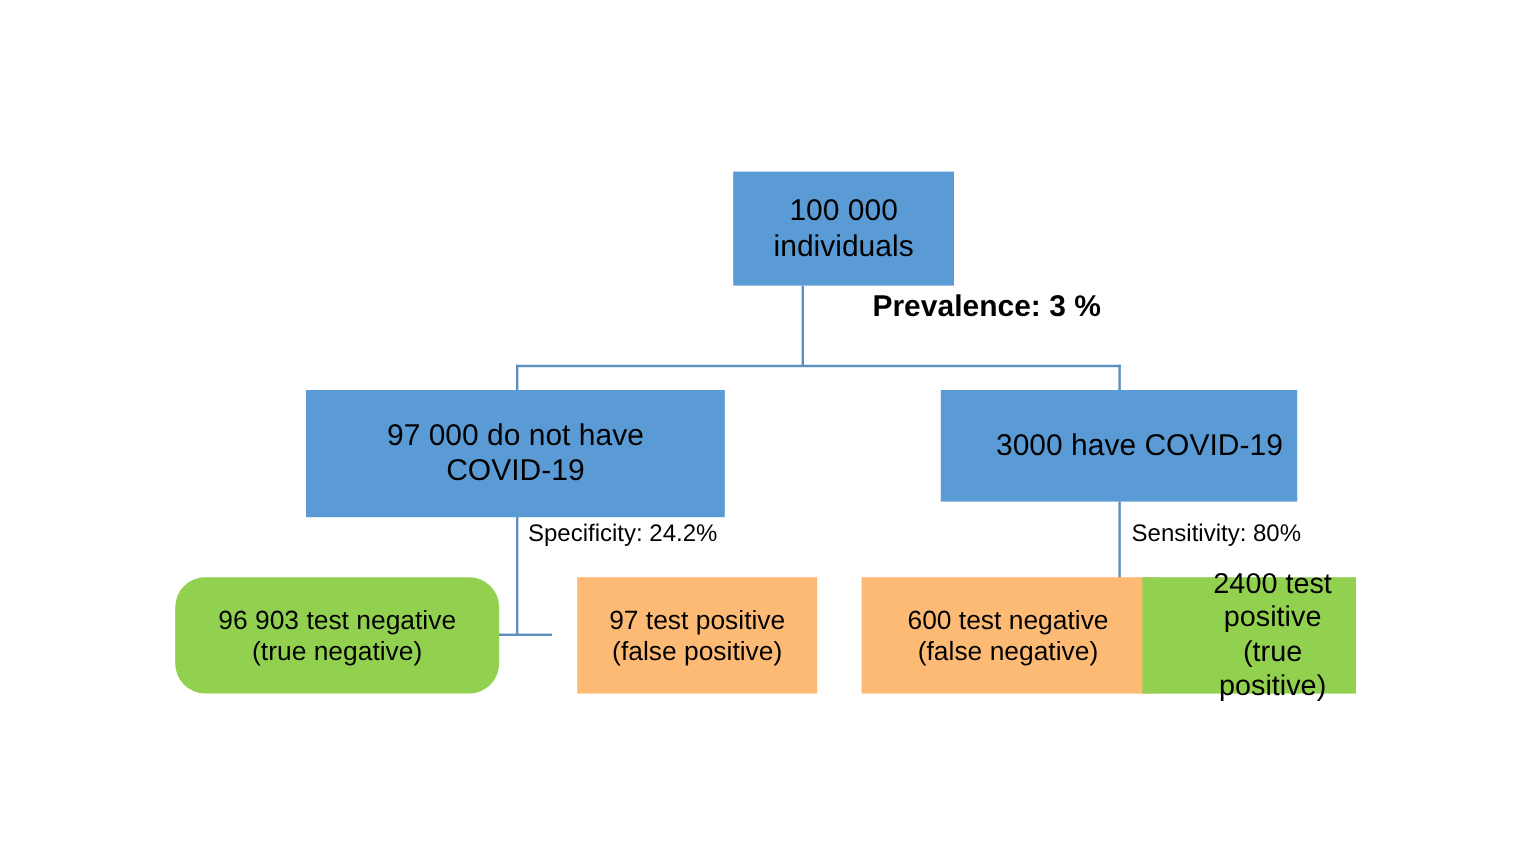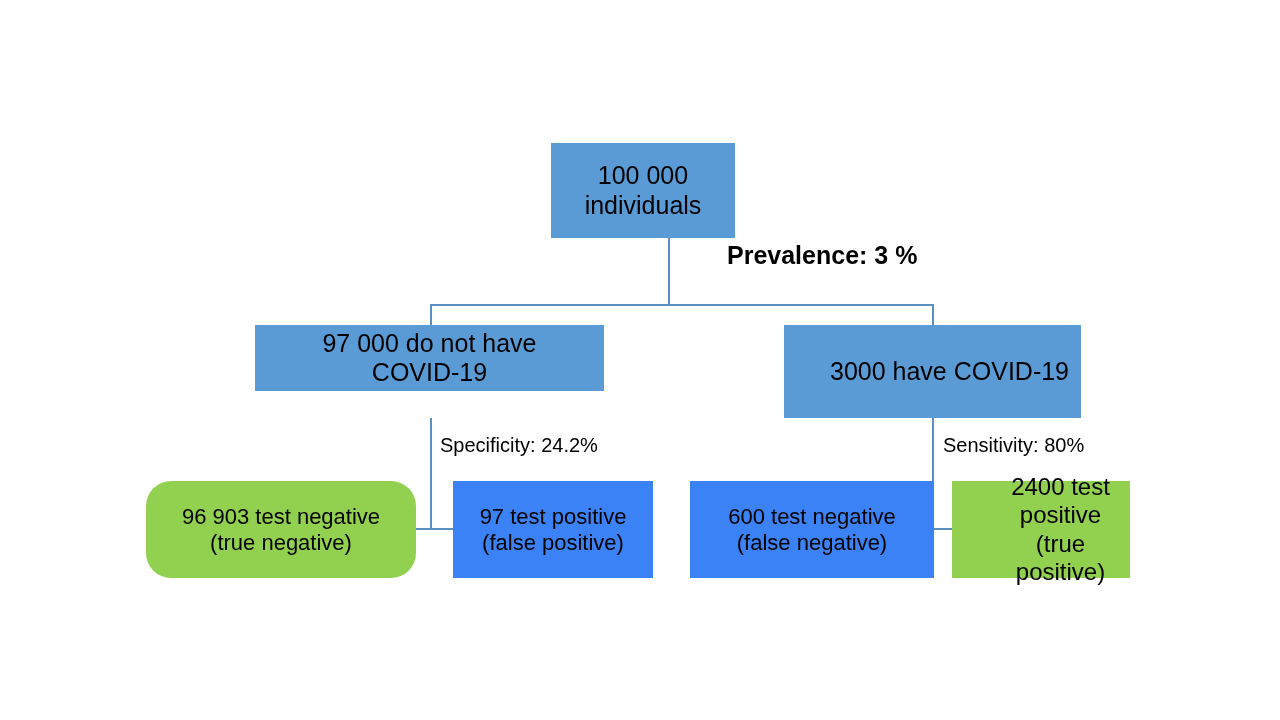--- a/index.html
+++ b/index.html
@@ -29,30 +29,30 @@
     align-items: center;
     justify-content: center;
     text-align: center;
     color: #000000;
     line-height: 1.18;
     white-space: pre-line;
     z-index: 3;
   }
   .node.blue  { background: #5B9BD5; }
   .node.green { background: #92D050; }
-  .node.red   { background: #3b82f6; }
+  .node.red   { background: #fdba74; margin-left: 28px; }
 
   #node-root {
-    left: 551px;  top: 143px;
+    left: 611px;  top: 143px;
     width: 184px; height: 95px;
     font-size: 25px;
   }
   #node-no-disease {
     left: 255px;  top: 325px;
-    width: 349px; height: 66px;
+    width: 349px; height: 106px;
     font-size: 25px;
   }
   #node-disease {
     left: 784px;  top: 325px;
     width: 297px; height: 93px;
     font-size: 25px;
     padding-left: 34px;
   }
   #node-true-negative {
     left: 146px;  top: 481px;

